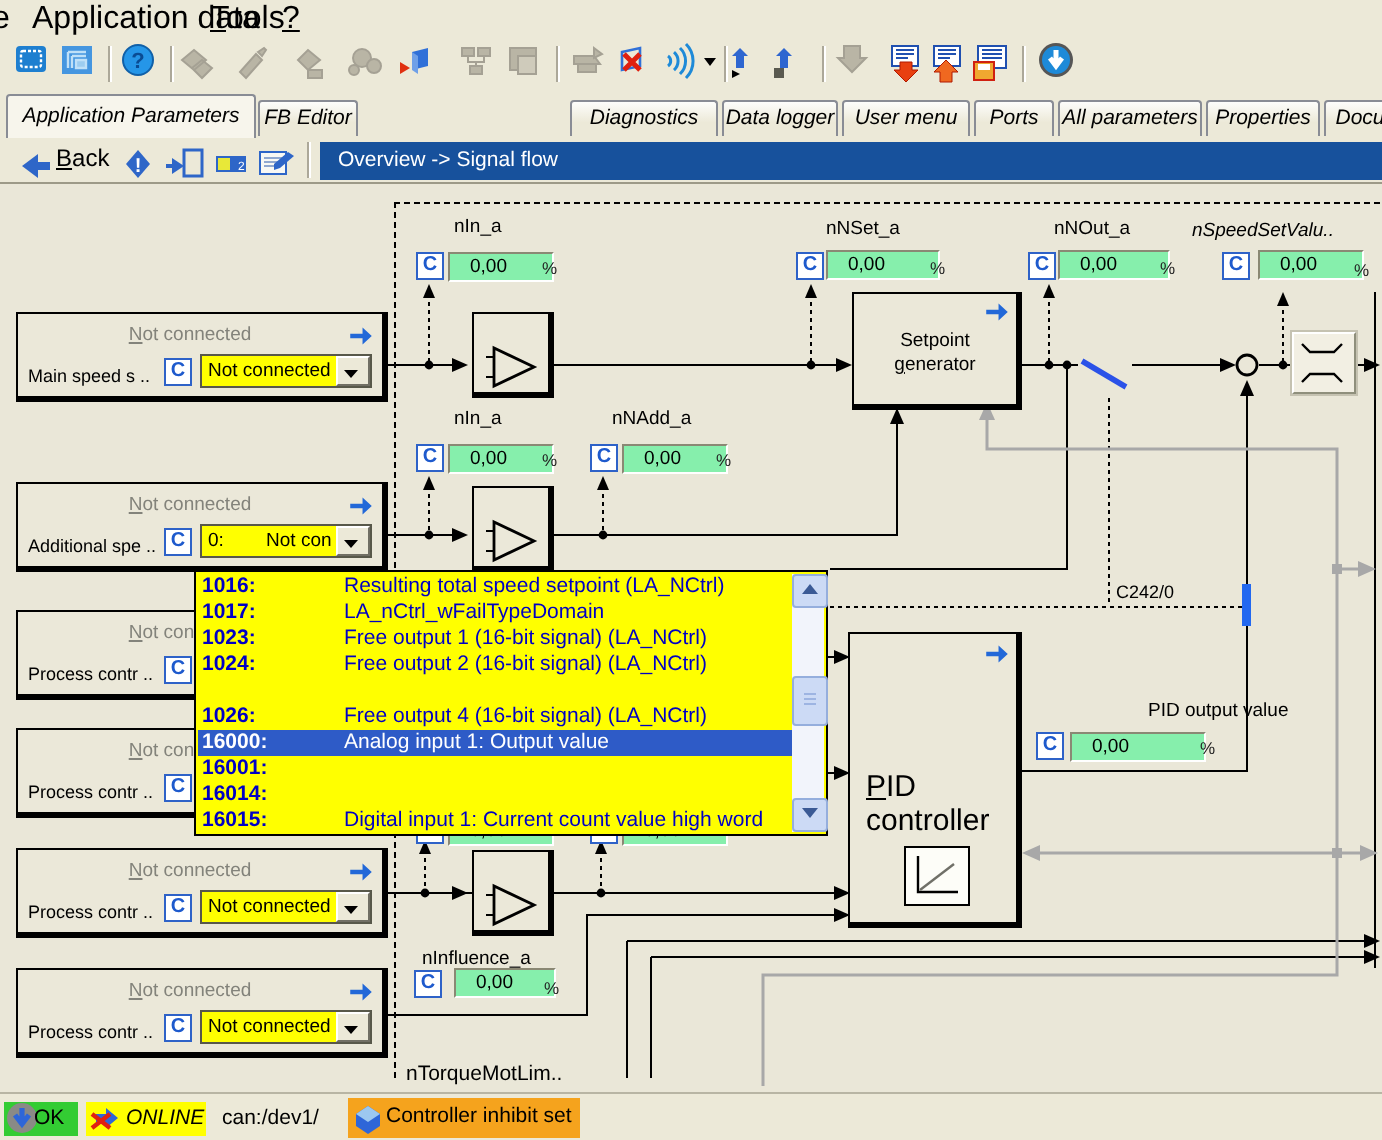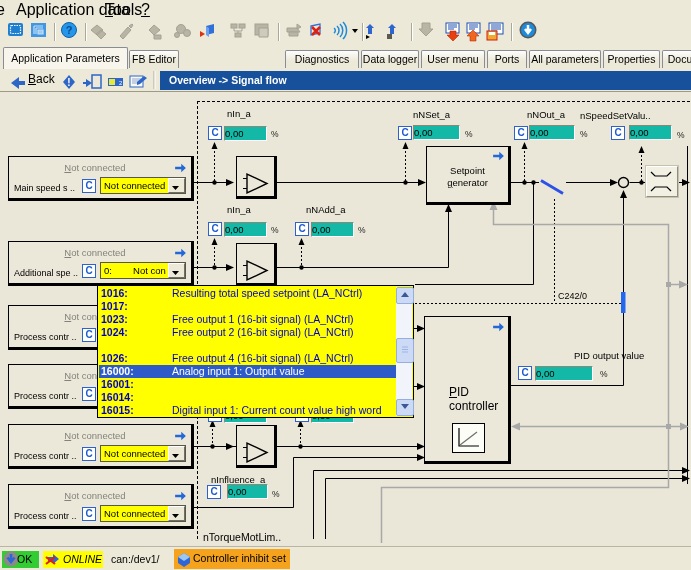--- a/index.html
+++ b/index.html
@@ -6,37 +6,37 @@
 body{width:691px;height:570px;overflow:hidden;font-family:"Liberation Sans",sans-serif;background:#ECE9D8;}
 #page{position:relative;width:691px;height:570px;background:#ECE9D8;overflow:hidden;}
 .abs{position:absolute;}
 
 #menubar{position:absolute;left:0;top:0;width:691px;height:14px;font-size:16px;color:#000;}
 #menubar span{position:absolute;top:1px;}
 
 #toolbar{position:absolute;left:0;top:14px;width:691px;height:31px;}
 .tsep{position:absolute;top:9px;width:1px;height:18px;background:#ACA899;border-right:1px solid #fff;}
 
-#tabbar{position:absolute;left:0;top:46px;width:590px;height:23px;}
+#tabbar{position:absolute;left:0;top:46px;width:590px;height:23px;font-style:italic;}
 .tab{position:absolute;top:4px;height:17px;background:#ECE9D8;border:1px solid #898C95;border-bottom:none;border-radius:2px 2px 0 0;font-size:10.5px;text-align:center;line-height:17px;color:#000;background:linear-gradient(#FDFDFB,#ECE9D8 60%);}
 .tab.active{top:1px;height:21px;background:#F7F5EC;line-height:20px;z-index:2;}
 
 #backbar{position:absolute;left:0;top:69px;width:691px;height:22px;}
 #bluebar{position:absolute;left:160px;top:2px;width:531px;height:19px;background:#17519C;color:#fff;font-size:10.5px;line-height:19px;}
-#bluebar span{margin-left:9px;font-weight:bold;}
+#bluebar span{margin-left:9px;}
 
 #canvas{position:absolute;left:0;top:91px;width:691px;height:455px;background:#EAE7D8;overflow:hidden;}
 #canvline{position:absolute;left:0;top:91px;width:691px;height:1px;background:#9D9A88;z-index:5;}
 #wires{position:absolute;left:0;top:0;}
 
 .lbl{position:absolute;font-size:9.5px;color:#000;white-space:pre;}
 .lbl9{position:absolute;font-size:10.5px;color:#000;white-space:pre;}
 
 .cbtn{position:absolute;width:12px;height:12px;background:#fff;border:1px solid #2E62C8;color:#1E5ACD;font-weight:bold;font-size:10px;line-height:12px;text-align:center;}
-.fld{position:absolute;height:13px;background:#14b8a6;border:1px solid #8A8874;border-right-color:#FFFFFF;border-bottom-color:#FFFFFF;font-size:9.5px;line-height:13px;padding-left:0;color:#000;}
+.fld{position:absolute;height:13px;background:#86efac;border:1px solid #8A8874;border-right-color:#FFFFFF;border-bottom-color:#FFFFFF;font-size:9.5px;line-height:13px;padding-left:10px;color:#000;}
 .pct{position:absolute;font-size:8.5px;color:#222;}
 
 .lbox{position:absolute;left:8px;width:182px;height:41px;background:#EBE8D9;border:1px solid #000;border-right-width:3px;border-bottom-width:3px;}
 .lbox .nc{position:absolute;left:6px;top:5px;width:160px;text-align:center;font-size:9.5px;color:#83837B;}
 .lbox .lab{position:absolute;left:5px;top:26px;font-size:9px;color:#000;}
 .lbox .combo{position:absolute;left:91px;top:20px;width:84px;height:15px;background:#FFFF00;border:1px solid #58584A;}
 .lbox .combo .ct{position:absolute;left:3px;top:2px;font-size:9.5px;color:#000;white-space:pre;}
 .lbox .combo .cb{position:absolute;right:0px;top:0px;width:15px;height:13px;background:#ECE9D8;border:1px solid #fff;border-right-color:#716F64;border-bottom-color:#716F64;}
 .lbox .cbtn{left:73px;top:22px;}
 .arr{position:absolute;width:13px;height:10px;}
@@ -315,21 +315,21 @@
   <svg class="arr" style="right:3px;top:4px;" viewBox="0 0 16 13">
           <path d="M1 5 h8 V1 l6 5.5 -6 5.5 V8 H1 z" fill="#2268D8"></path>
         </svg>
   <div style="position:absolute;left:0;top:18px;width:100%;text-align:center;font-size:9.5px;line-height:12px;">Setpoint<br><u>g</u>enerator</div>
 </div>
 
 <div class="blk" style="left:424px;top:225px;width:83px;height:144px;">
   <svg class="arr" style="right:3px;top:5px;" viewBox="0 0 16 13">
           <path d="M1 5 h8 V1 l6 5.5 -6 5.5 V8 H1 z" fill="#2268D8"></path>
         </svg>
-  <div style="position:absolute;left:24px;top:68px;font-size:12px;"><u>P</u>ID controller</div>
+  <div style="position:absolute;left:8px;top:68px;font-size:15px;"><u>P</u>ID controller</div>
   <div style="position:absolute;left:27px;top:106px;width:31px;height:28px;background:#FDFDF8;border:1.5px solid #000;">
     <svg width="31" height="28">
             <path d="M6 4 V22 H26" stroke="#000" fill="none" stroke-width="1.2"></path>
             <path d="M7 21 L24 8" stroke="#707068" stroke-width="1.2"></path>
           </svg>
   </div>
 </div>
 
 <div style="position:absolute;left:646px;top:75px;width:30px;height:29px;background:#F2EFE3;border:1px solid;border-color:#FFFFFF #8F8F7C #8F8F7C #FFFFFF;box-shadow:0 0 0 1px #C5C2B1;">
   <svg width="30" height="29">
@@ -427,21 +427,21 @@
       <div class="fld" style="left:224px;top:35px;width:41px;">0,00</div>
       <div class="pct" style="left:271px;top:38px;">%</div>
 <div class="lbl" style="left:413px;top:18px;">nNSet_a</div>
 <div class="cbtn" style="left:398px;top:35px;">C</div>
       <div class="fld" style="left:413px;top:34px;width:45px;">0,00</div>
       <div class="pct" style="left:465px;top:38px;">%</div>
 <div class="lbl" style="left:527px;top:18px;">nNOut_a</div>
 <div class="cbtn" style="left:514px;top:35px;">C</div>
       <div class="fld" style="left:529px;top:34px;width:44px;">0,00</div>
       <div class="pct" style="left:580px;top:38px;">%</div>
-<div class="lbl" style="left:580px;top:19px;">nSpeedSetValu..</div>
+<div class="lbl" style="left:596px;top:19px;font-style:italic;">nSpeedSetValu..</div>
 <div class="cbtn" style="left:611px;top:35px;">C</div>
       <div class="fld" style="left:629px;top:34px;width:41px;">0,00</div>
       <div class="pct" style="left:677px;top:39px;">%</div>
 
 <div class="lbl" style="left:227px;top:113px;">nIn_a</div>
 <div class="cbtn" style="left:208px;top:131px;">C</div>
       <div class="fld" style="left:224px;top:131px;width:41px;">0,00</div>
       <div class="pct" style="left:271px;top:134px;">%</div>
 <div class="lbl" style="left:306px;top:113px;">nNAdd_a</div>
 <div class="cbtn" style="left:295px;top:131px;">C</div>
@@ -460,21 +460,21 @@
 
 <div class="lbl" style="left:526px;top:259px;padding-left:48px;">PID output value</div>
 <div class="cbtn" style="left:518px;top:275px;">C</div>
       <div class="fld" style="left:535px;top:275px;width:56px;">0,00</div>
       <div class="pct" style="left:600px;top:278px;">%</div>
 
 <div class="lbl9" style="left:203px;top:440px;">nTorqueMotLim..</div>
 
 <div id="ddl">
   <div class="ddr" style="top:1px;"><b>1016:</b><i>Resulting total speed setpoint (LA_NCtrl)</i></div>
-  <div class="ddr" style="top:14px;"><b>1017:</b></div>
+  <div class="ddr" style="top:14px;"><b>1017:</b><i>LA_nCtrl_wFailTypeDomain</i></div>
   <div class="ddr" style="top:27px;"><b>1023:</b><i>Free output 1 (16-bit signal) (LA_NCtrl)</i></div>
   <div class="ddr" style="top:40px;"><b>1024:</b><i>Free output 2 (16-bit signal) (LA_NCtrl)</i></div>
   <div class="ddr" style="top:66px;"><b>1026:</b><i>Free output 4 (16-bit signal) (LA_NCtrl)</i></div>
   <div class="ddr sel" style="top:79px;"><b>16000:</b><i>Analog input 1: Output value</i></div>
   <div class="ddr" style="top:92px;"><b>16001:</b></div>
   <div class="ddr" style="top:105px;"><b>16014:</b></div>
   <div class="ddr" style="top:118px;"><b>16015:</b><i>Digital input 1: Current count value high word</i></div>
   <div id="ddsb">
     <div class="sbtn" style="top:0;"><svg width="14" height="13">
               <path d="M7 4 l4 5 h-8 z" fill="#3B5A95"></path>

